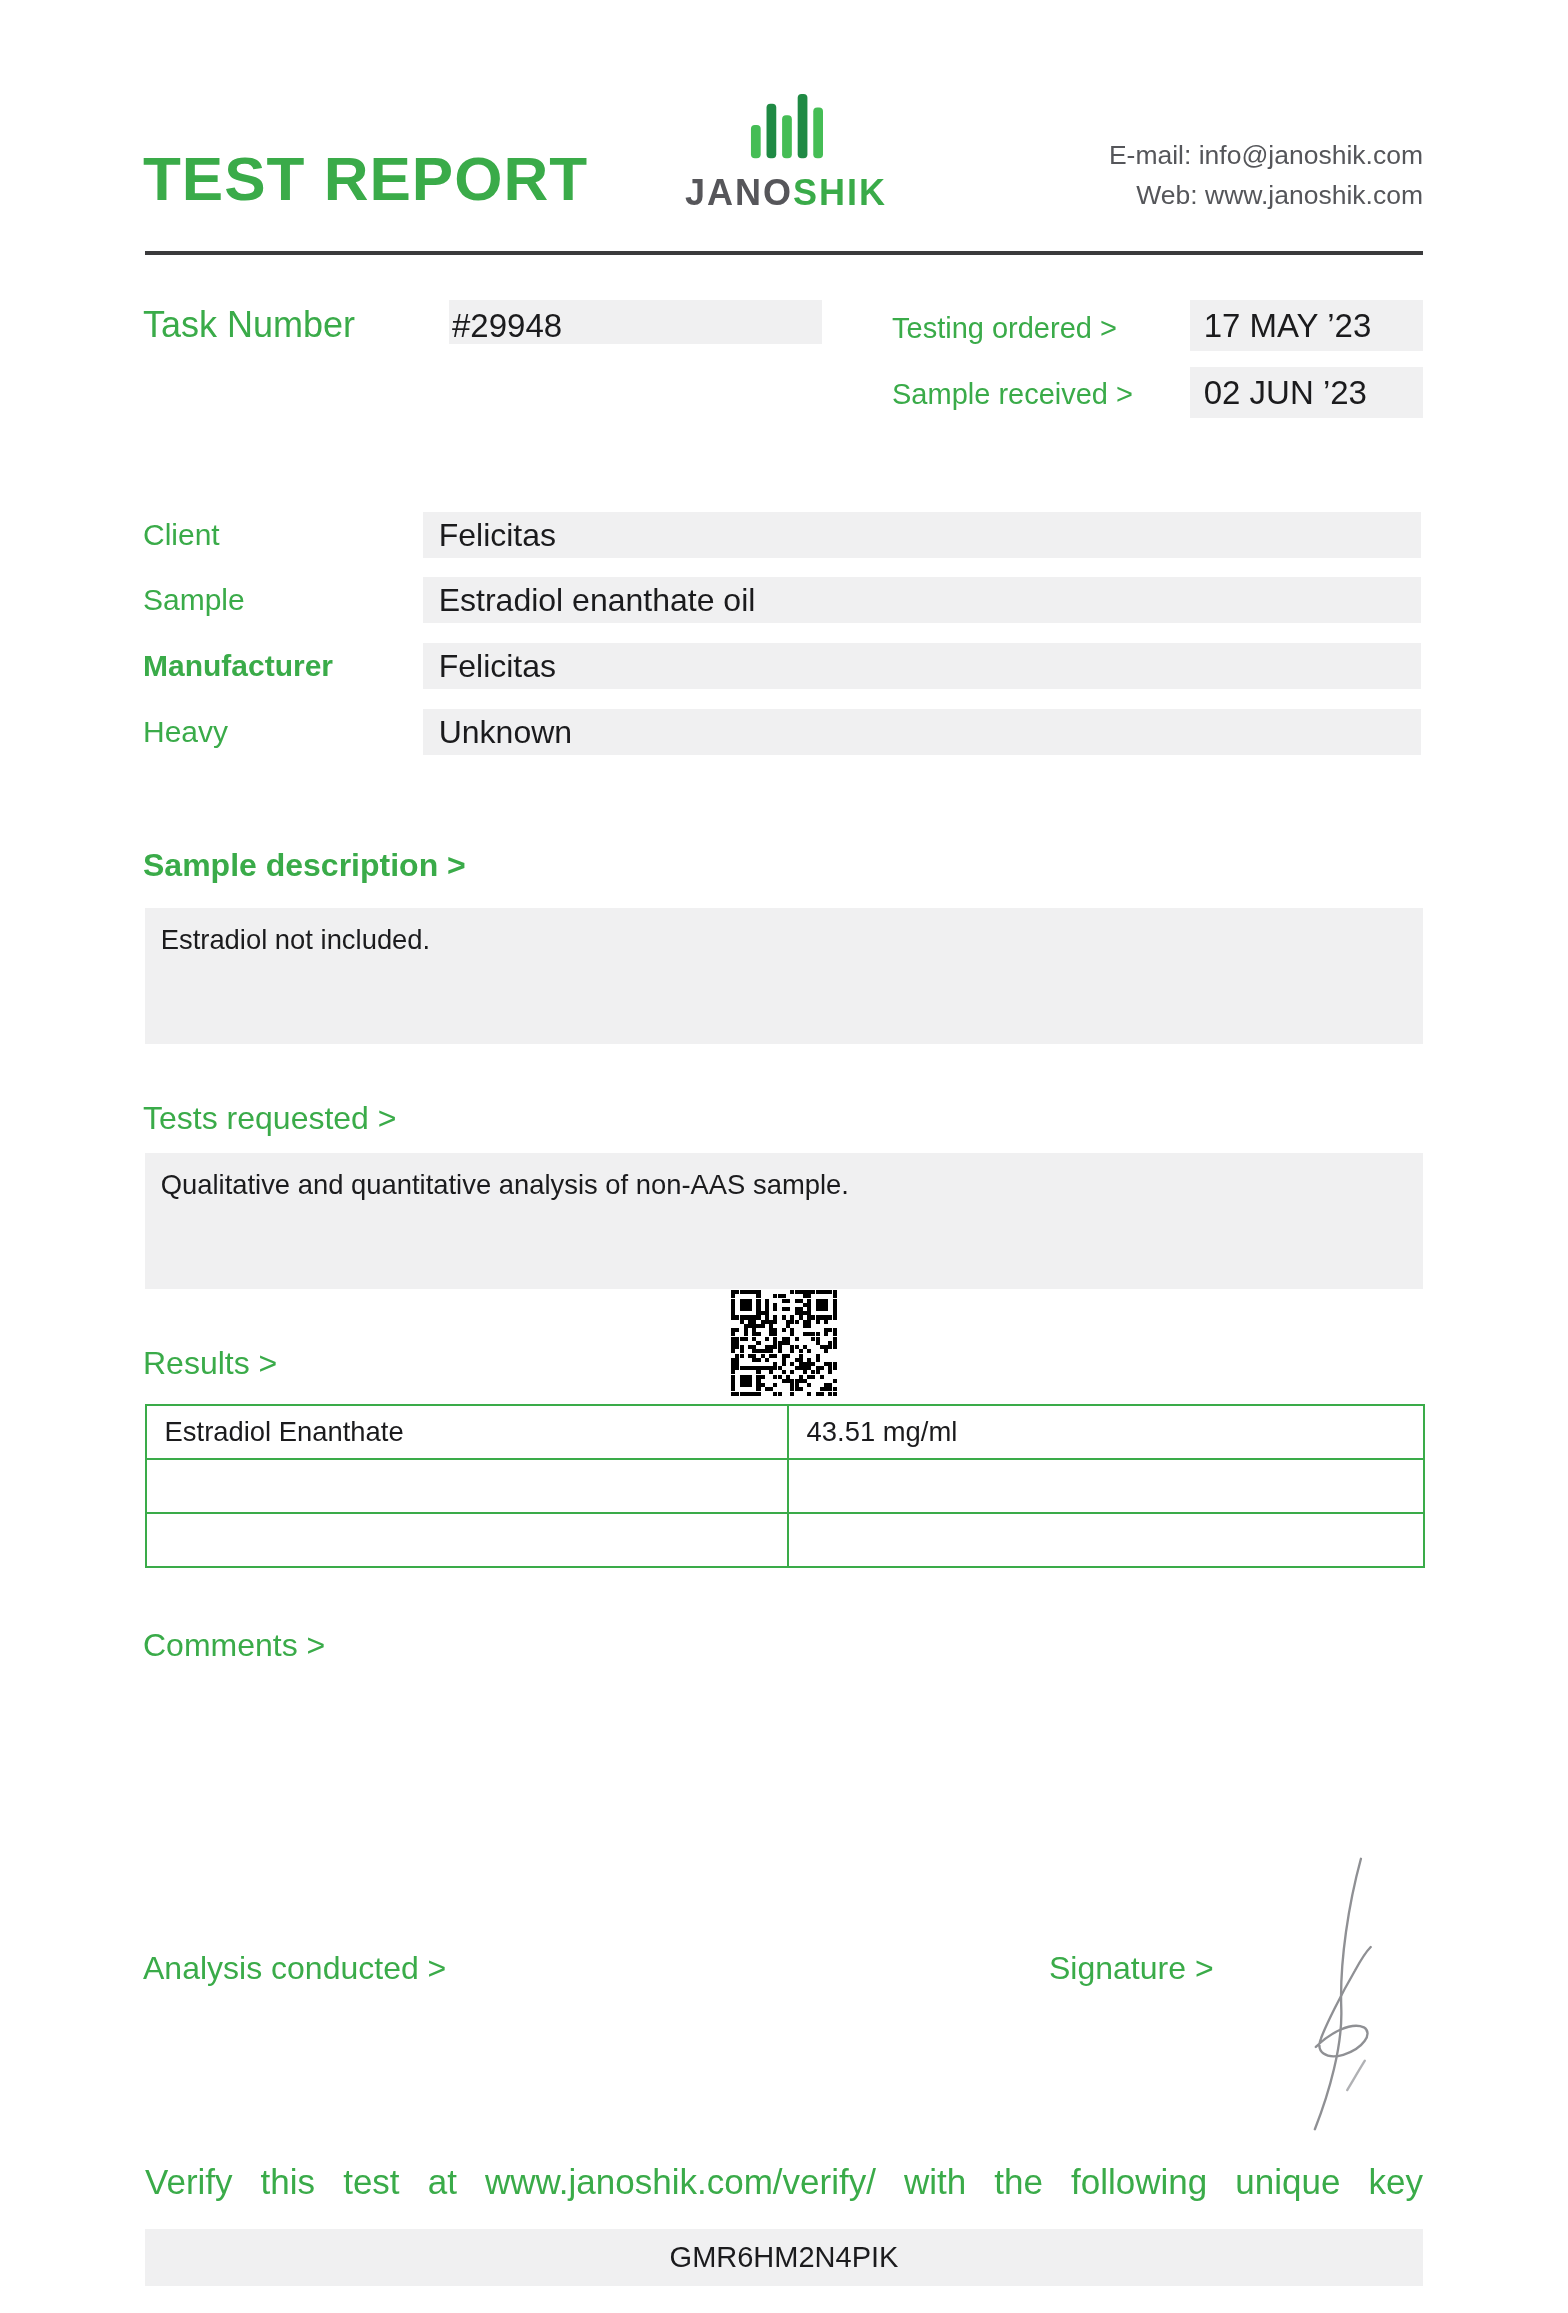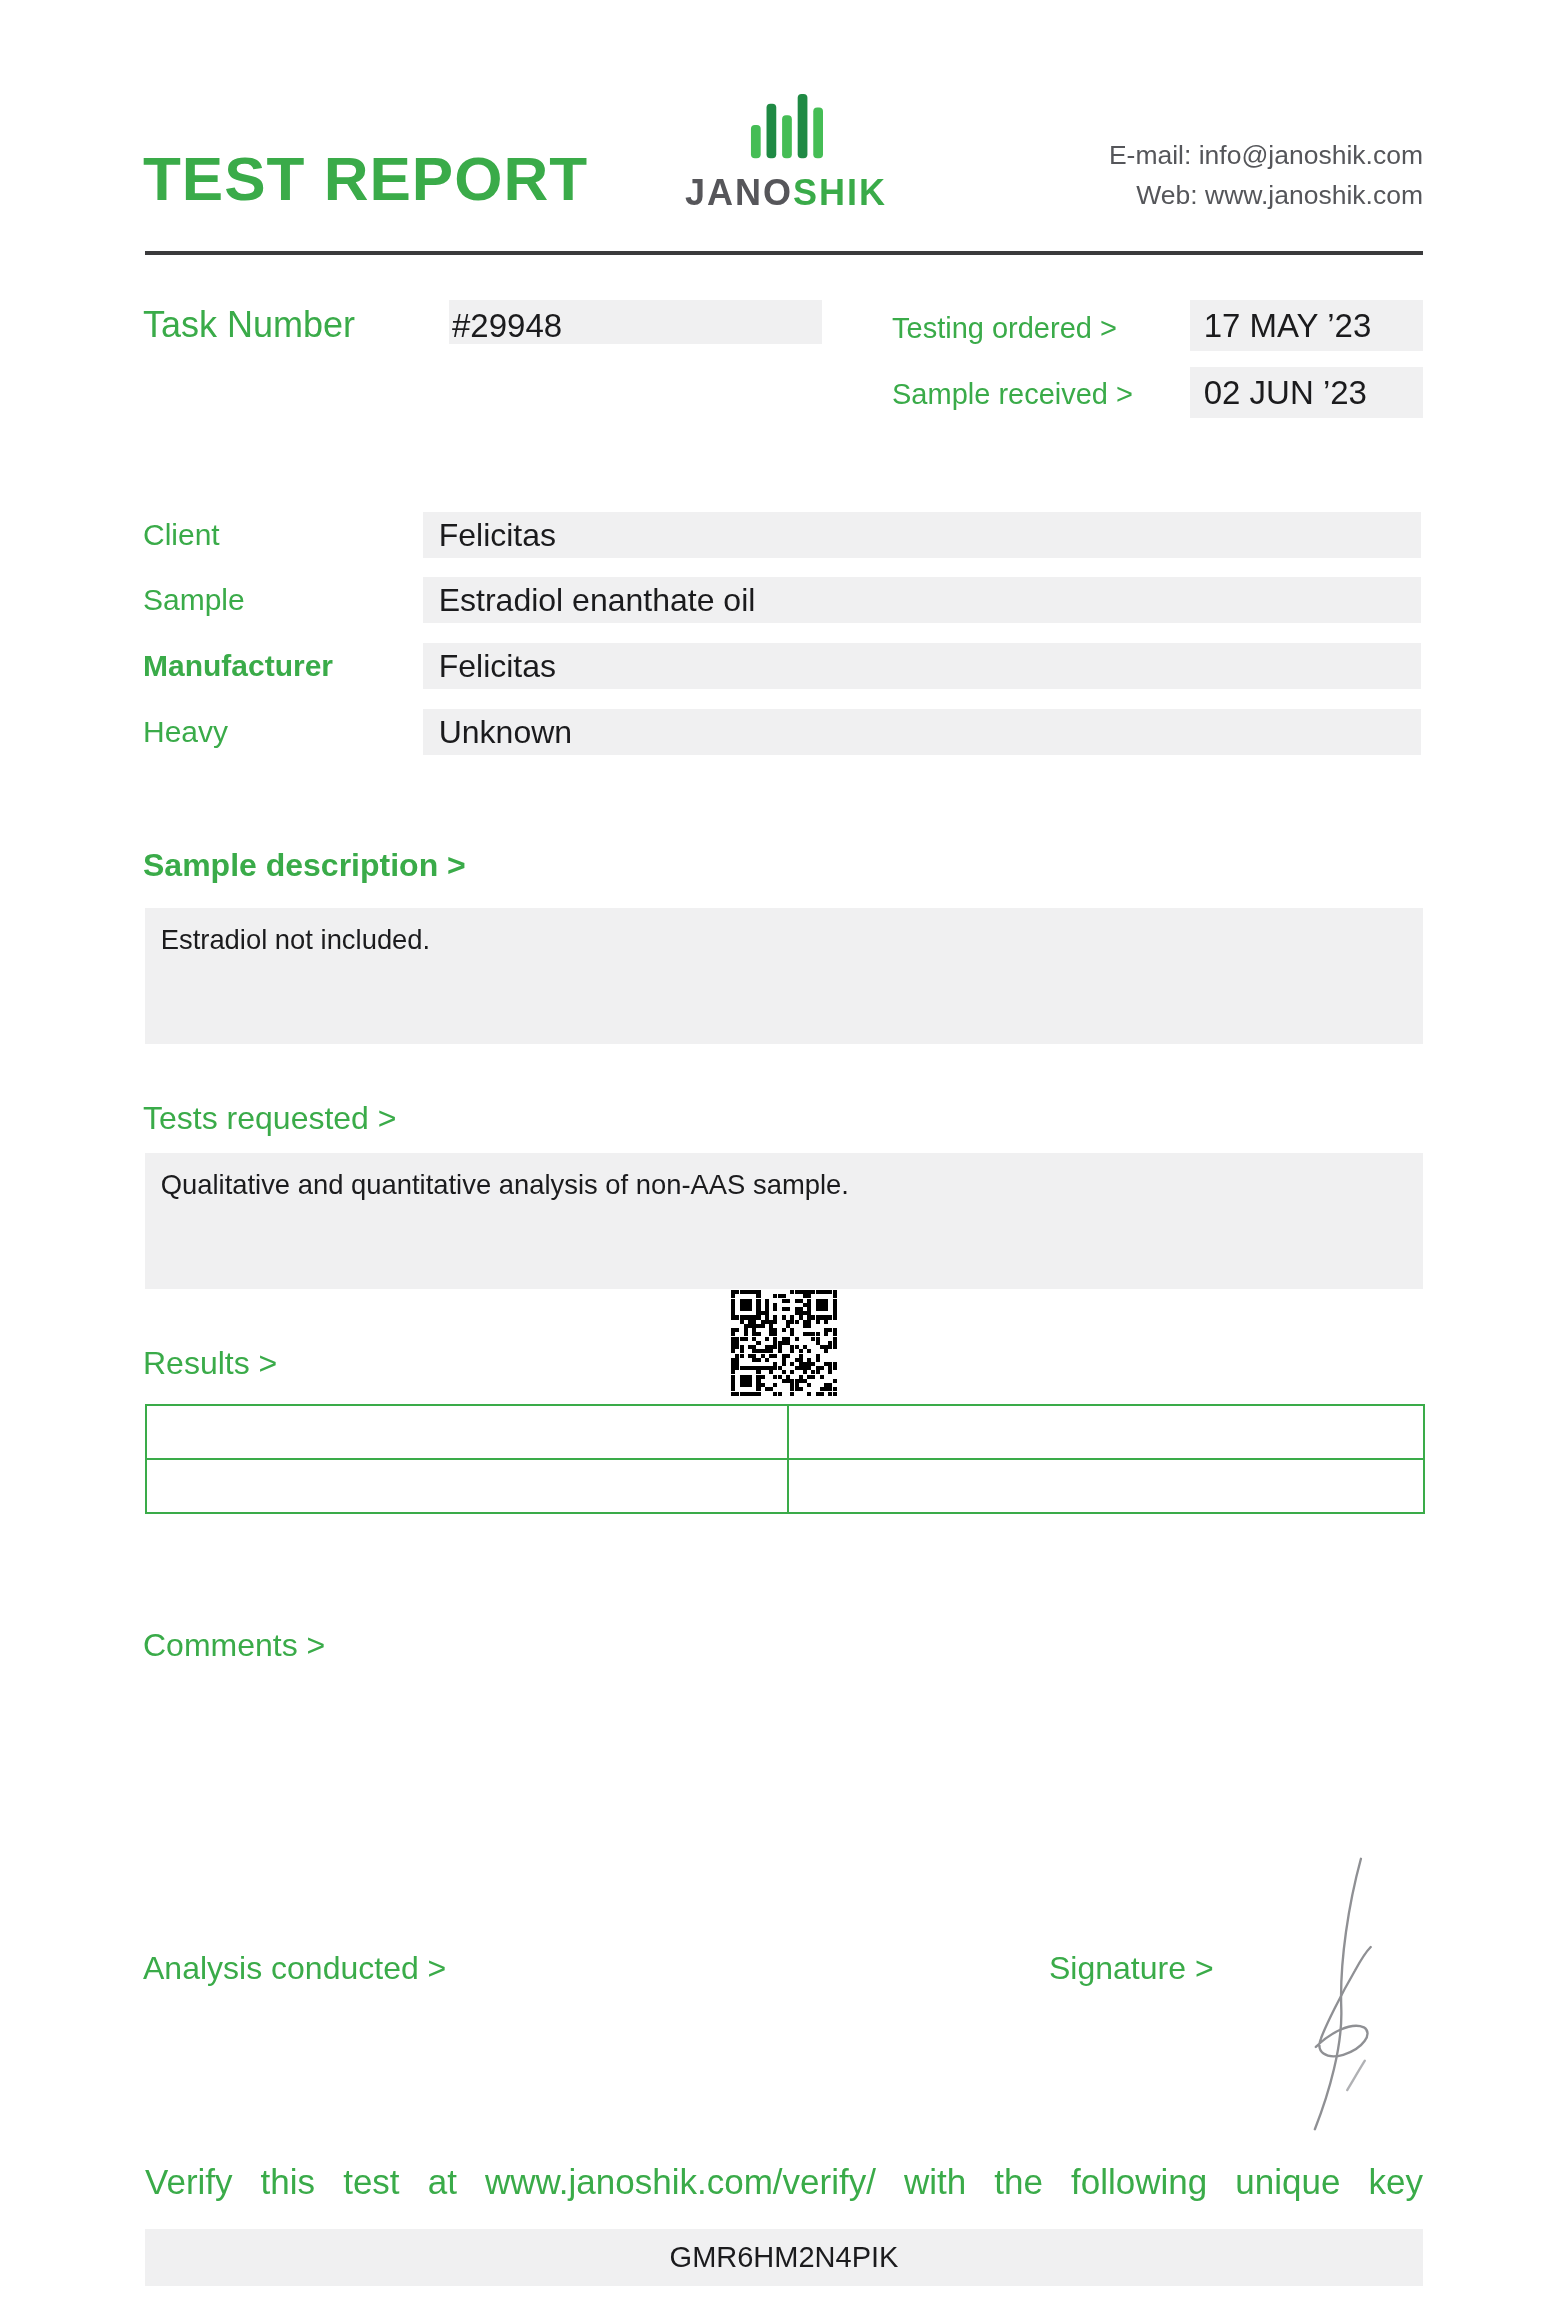--- a/index.html
+++ b/index.html
@@ -424,20 +424,24 @@
     </div>
 
   <div class="abs lab heading" style="left:143px;top:1345px;">Results &gt;</div>
 
   <table class="results abs" style="left:145px;top:1404px;">
     <colgroup>
         <col style="width:642px">
         <col style="width:636px">
       </colgroup>
     <tbody>
+        <tr>
+      <td>Estradiol Enanthate</td>
+      <td>43.51 mg/ml</td>
+    </tr>
     <tr>
       <td></td>
       <td></td>
     </tr>
     <tr>
       <td></td>
       <td></td>
     </tr>
   </tbody>
     </table>

